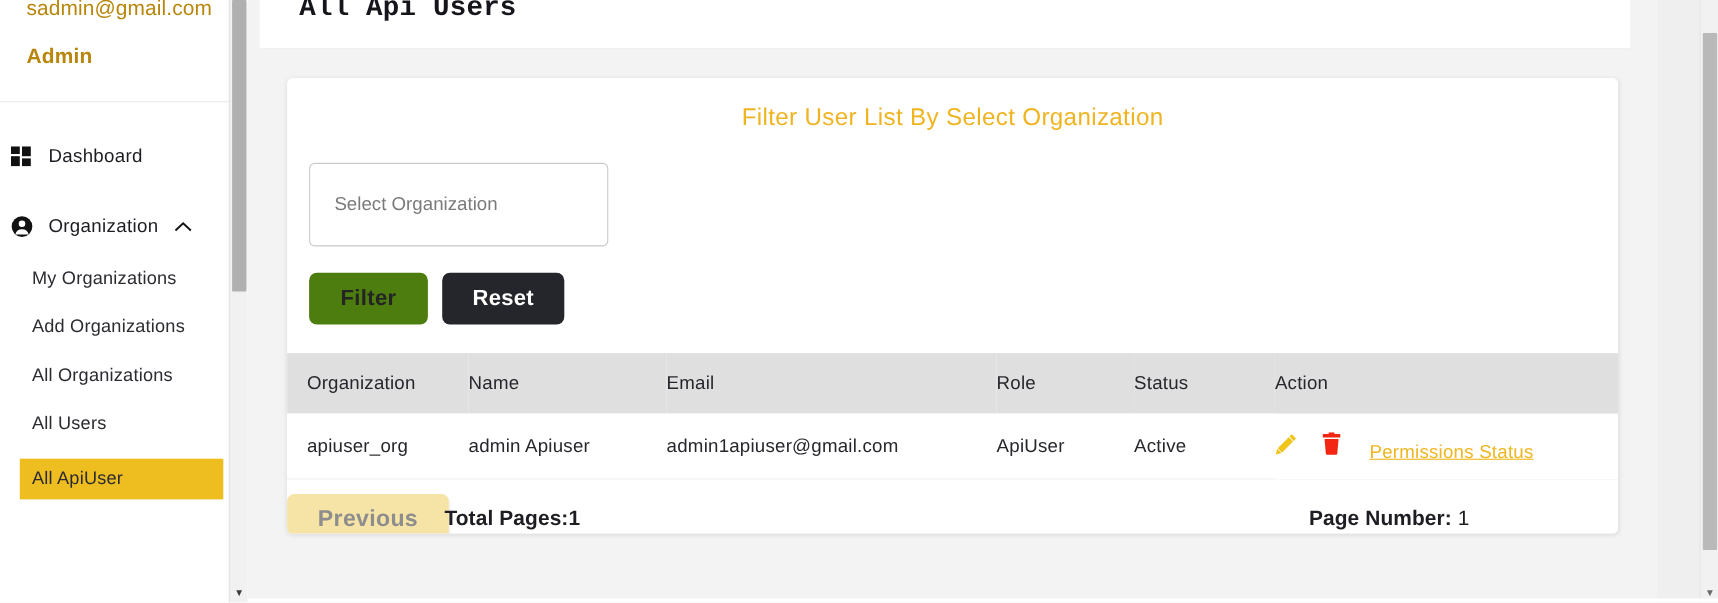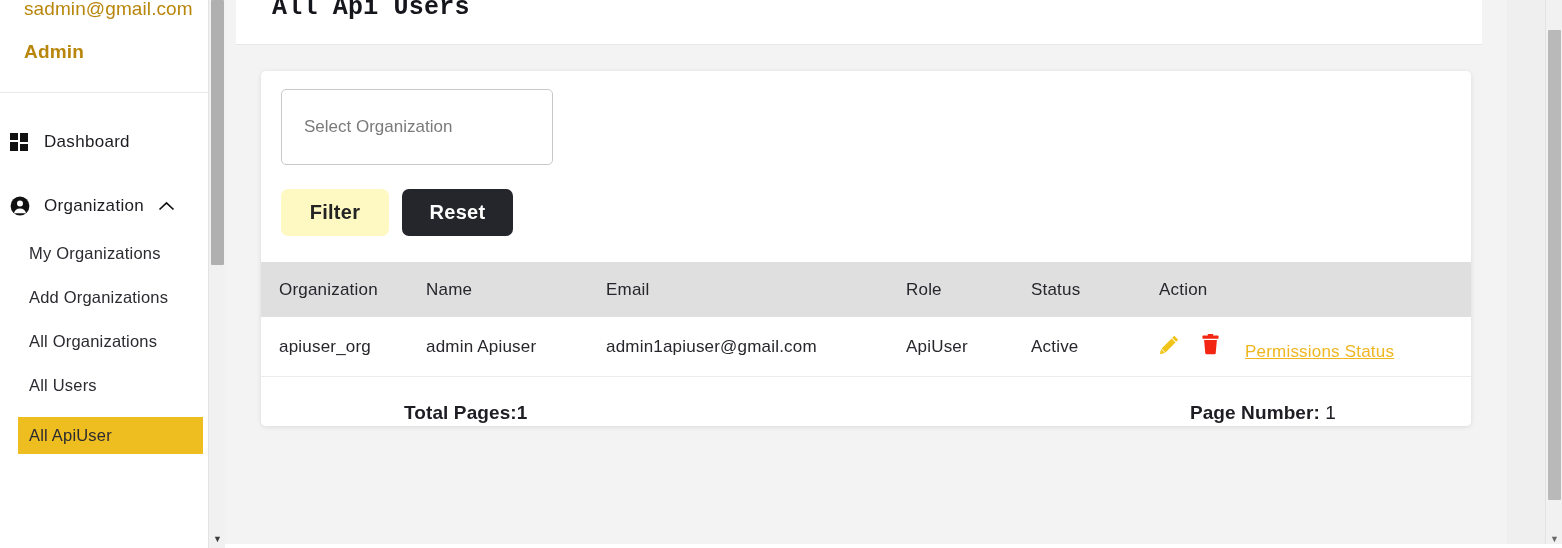--- a/index.html
+++ b/index.html
@@ -180,21 +180,21 @@
   .btn {
     border: none;
     border-radius: 7px;
     font-size: 20px;
     font-weight: 700;
     letter-spacing: .3px;
     cursor: pointer;
     font-family: "Liberation Sans", sans-serif;
   }
   .btn-filter {
-    background: #fef9c3;
+    background: #4d7c0f;
     color: #242424;
     width: 108px; height: 47px;
   }
   .btn-reset {
     background: #25262b;
     color: #ffffff;
     width: 111px; height: 47px;
   }
 
   
@@ -386,20 +386,21 @@
 
       <div class="panel-head">
         <div class="panel-title">All Api Users</div>
       </div>
 
       <div class="body-area">
 
         <div class="card">
 
           <div class="filter-sec">
+            <div class="filter-title">Filter User List By Select Organization</div>
 
             <div class="select-box">
               <span>Select Organization</span>
             </div>
 
             <div class="btn-row">
               <button class="btn btn-filter">Filter</button>
               <button class="btn btn-reset">Reset</button>
             </div>
           </div>
@@ -439,20 +440,21 @@
                       </svg>
                     </span>
                     <span class="perm-link">Permissions Status</span>
                   </div>
                 </td>
               </tr>
             </tbody>
           </table>
 
           <div class="pager">
+            <button class="pg-btn pg-prev">Previous</button>
             <span class="pg-total">Total Pages:1</span>
             <span class="pg-number">
               <span>Page Number:</span>
               <span class="num">1</span>
             </span>
           </div>
 
         </div>
       </div>
     </div>

